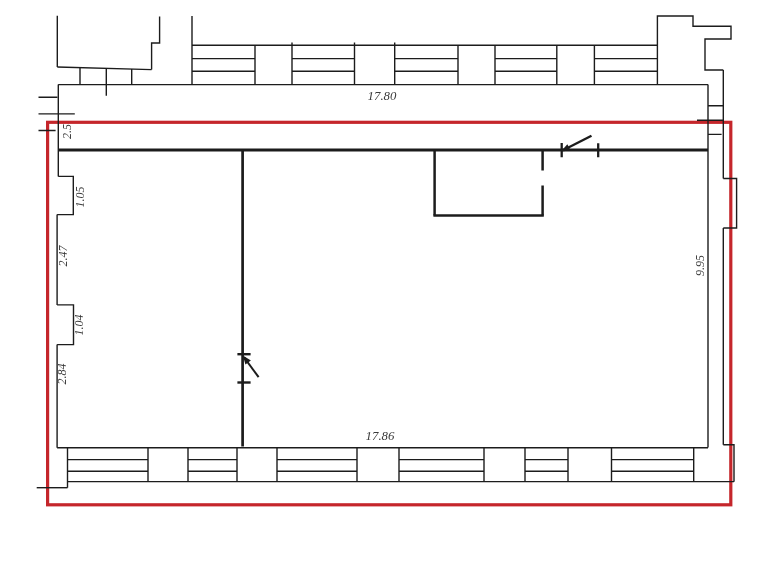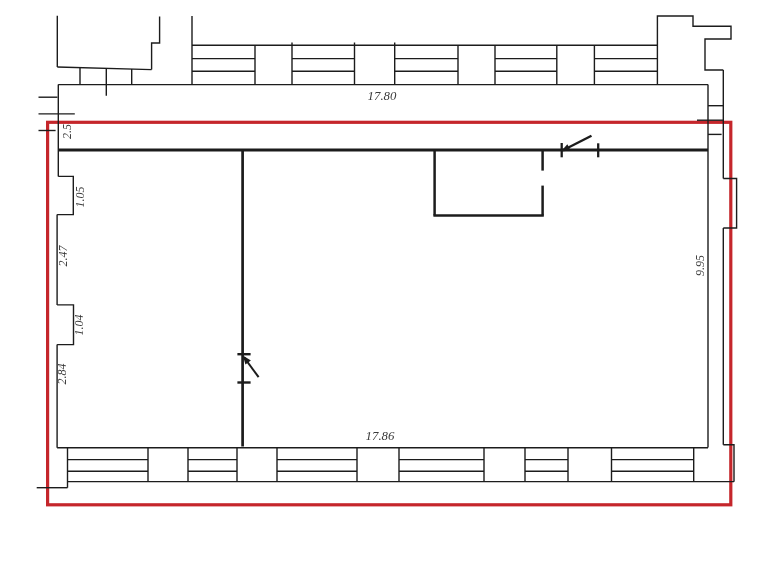--- a/index.html
+++ b/index.html
@@ -1,16 +1,16 @@
 <!DOCTYPE html>
 <html><head>
 <meta charset="utf-8">
 <style>
   html,body{margin:0;padding:0;background:#ffffff;}
-  .page{width:781px;height:577px;position:relative;background:#ffffff;overflow:hidden;}
+  .page{width:781px;height:577px;position:relative;background:#ffffff;overflow:hidden;border-radius:25px;}
   text{font-family:"Liberation Serif", serif;font-style:italic;fill:#3a3a3a;stroke:none;}
 </style>
 </head>
 <body>
 <div class="page">
 <svg width="781" height="577" viewBox="0 0 781 577">
 <g fill="none" stroke="#1c1c1c" stroke-width="1.4">
 
 <rect x="47.6" y="122.3" width="683.2" height="382.5" stroke="#c5262b" stroke-width="3.2" fill="none"></rect>
 

